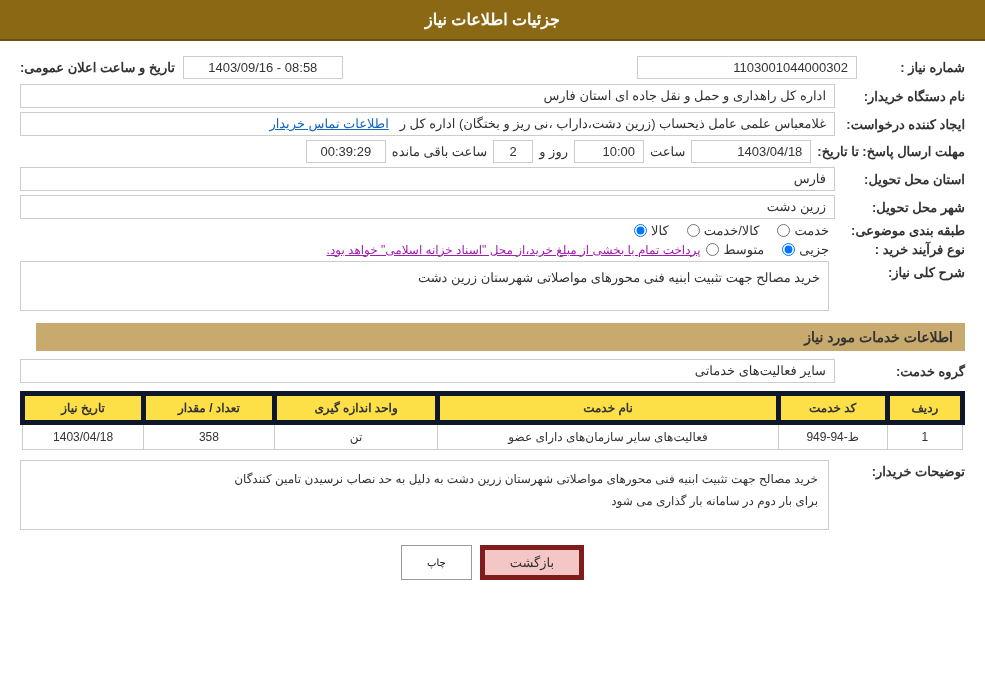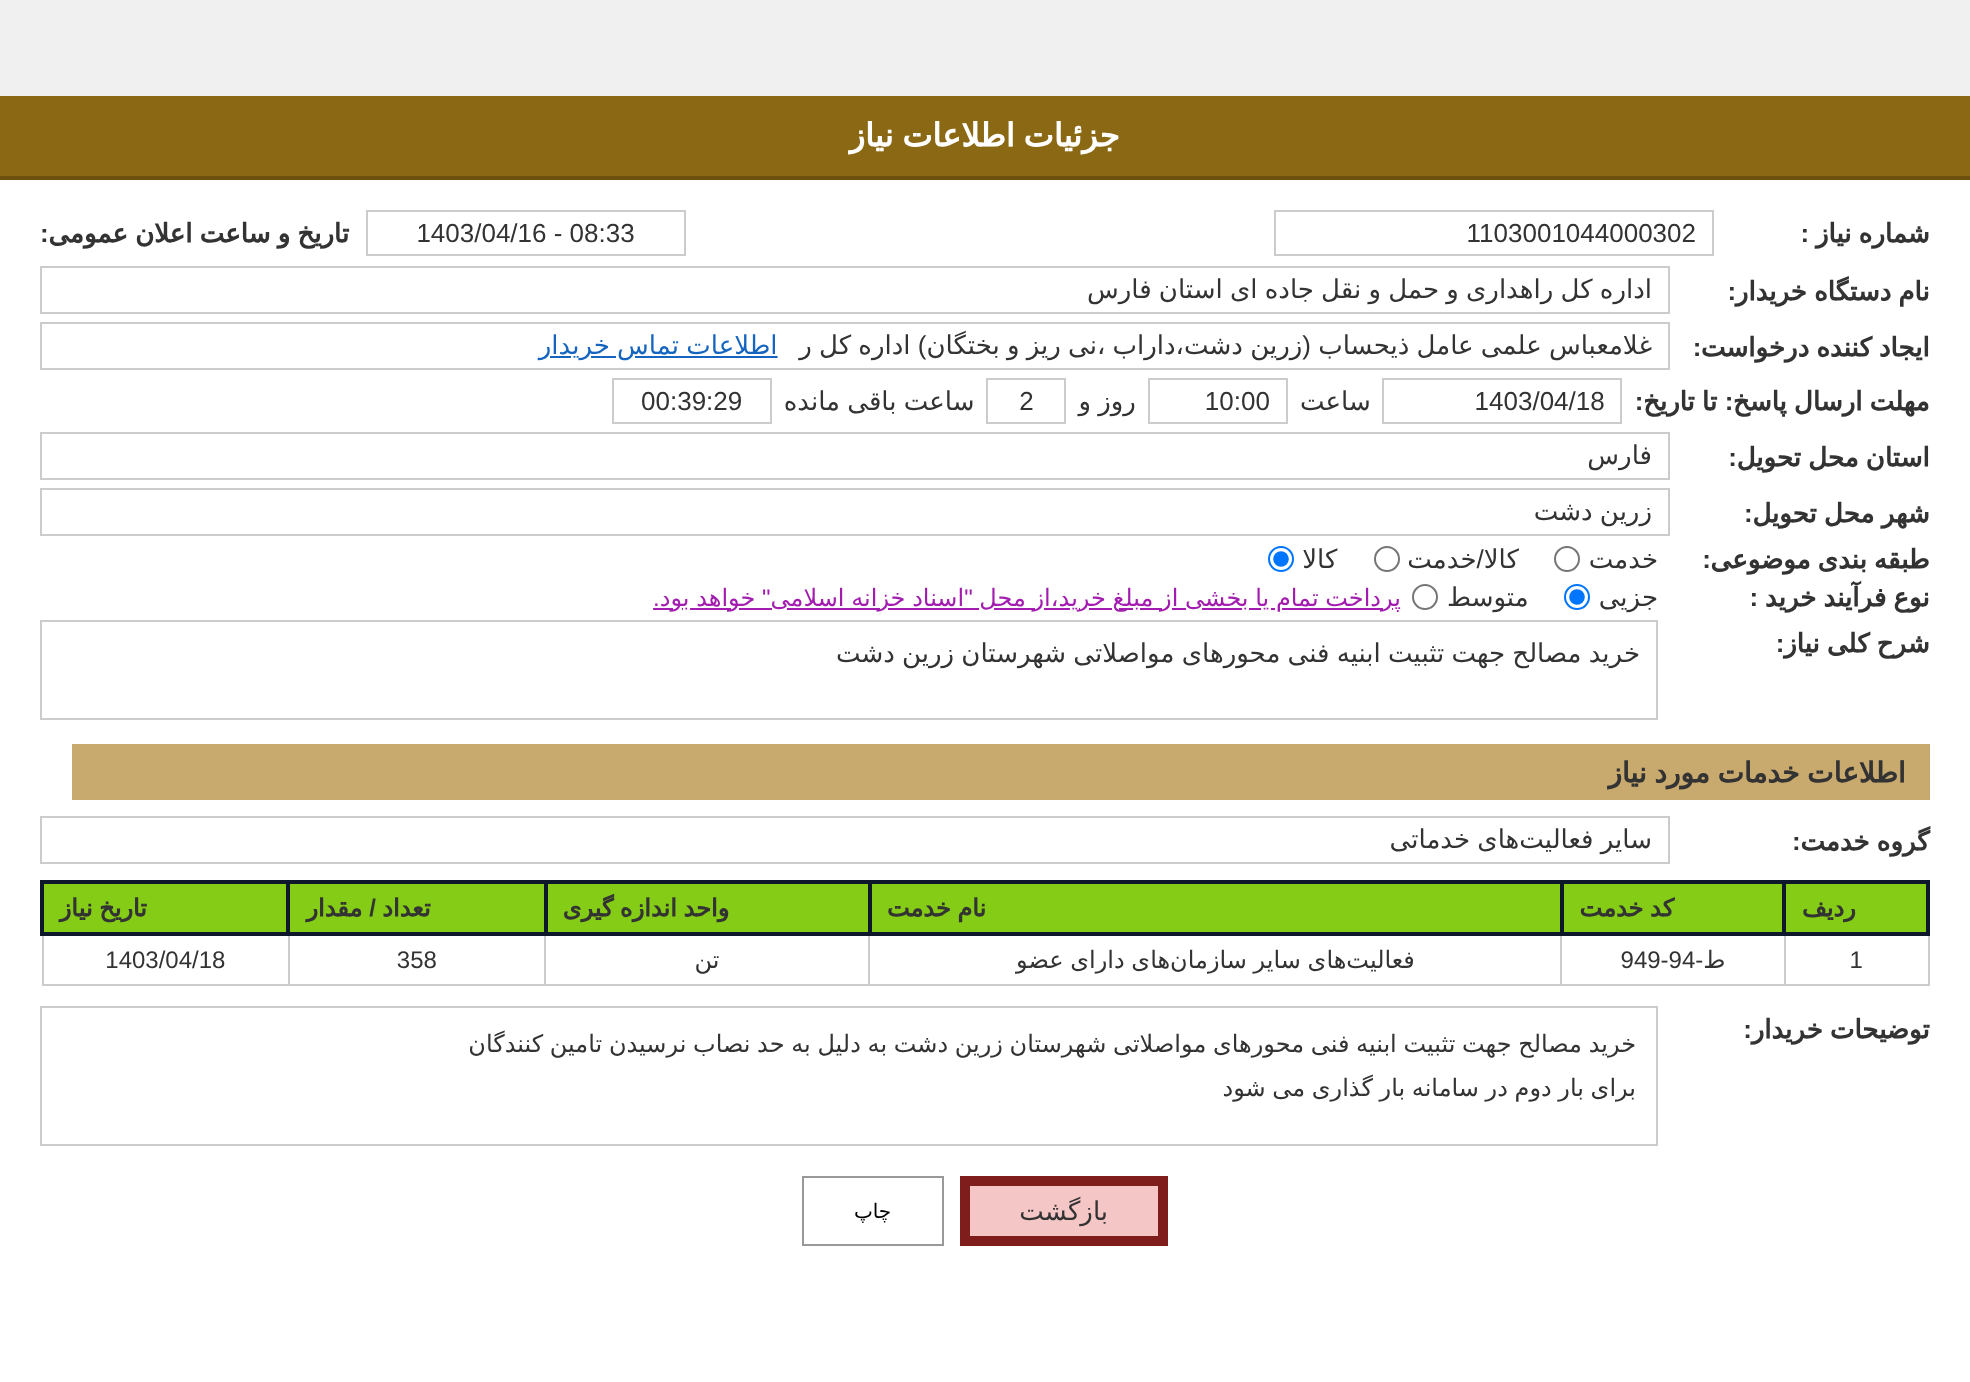--- a/index.html
+++ b/index.html
@@ -17,21 +17,20 @@
       margin: 0 auto;
     }
     .header-bar {
       background: #8B6914;
       color: #fff;
       text-align: center;
       padding: 10px 20px;
       font-size: 16px;
       font-weight: bold;
       border-bottom: 2px solid #6b5010;
-      margin-top: 48px;
     }
     .main-content {
       padding: 15px 20px;
     }
     .section-title {
       background: #c8a96e;
       color: #333;
       font-weight: bold;
       padding: 6px 12px;
       margin: 12px 0 8px 16px;
@@ -66,24 +65,24 @@
       min-height: 50px;
       text-align: right;
       direction: rtl;
     }
     .service-table {
       width: 100%;
       border-collapse: collapse;
       margin-top: 8px;
     }
     .service-table th {
-      background: #84cc16;
-      border: 2px solid #0f172a;
+      background: #fde047;
+      border: 5px solid #0f172a;
       padding: 5px 8px;
-      text-align: left;
+      text-align: center;
       font-weight: bold;
       font-size: 12px;
     }
     .service-table td {
       border: 1px solid #ccc;
       padding: 5px 8px;
       text-align: center;
       font-size: 12px;
     }
     .service-table tr:nth-child(even) td {
@@ -151,21 +150,21 @@
   <div class="header-bar">
     <span>جزئیات اطلاعات نیاز</span>
   </div>
 
   <div class="main-content">
 
     <div style="display:flex; align-items:center; margin-bottom:5px; direction:rtl; gap:8px;">
       <span class="lbl" style="font-weight:bold; min-width:100px; text-align:right;">شماره نیاز :</span>
       <span class="input-box" style="min-width:220px;">1103001044000302</span>
       <span style="flex:1;"></span>
-      <span class="input-box" style="min-width:160px; direction:ltr; text-align:center;">1403/04/16 - 08:33</span>
+      <span class="input-box" style="min-width:160px; direction:ltr; text-align:center;">1403/09/16 - 08:58</span>
       <span style="font-weight:bold;">تاریخ و ساعت اعلان عمومی:</span>
     </div>
 
     <div class="info-row">
       <span class="lbl">نام دستگاه خریدار:</span>
       <span class="val">اداره کل راهداری و حمل و نقل جاده ای استان فارس</span>
     </div>
 
     <div class="info-row">
       <span class="lbl">ایجاد کننده درخواست:</span>

